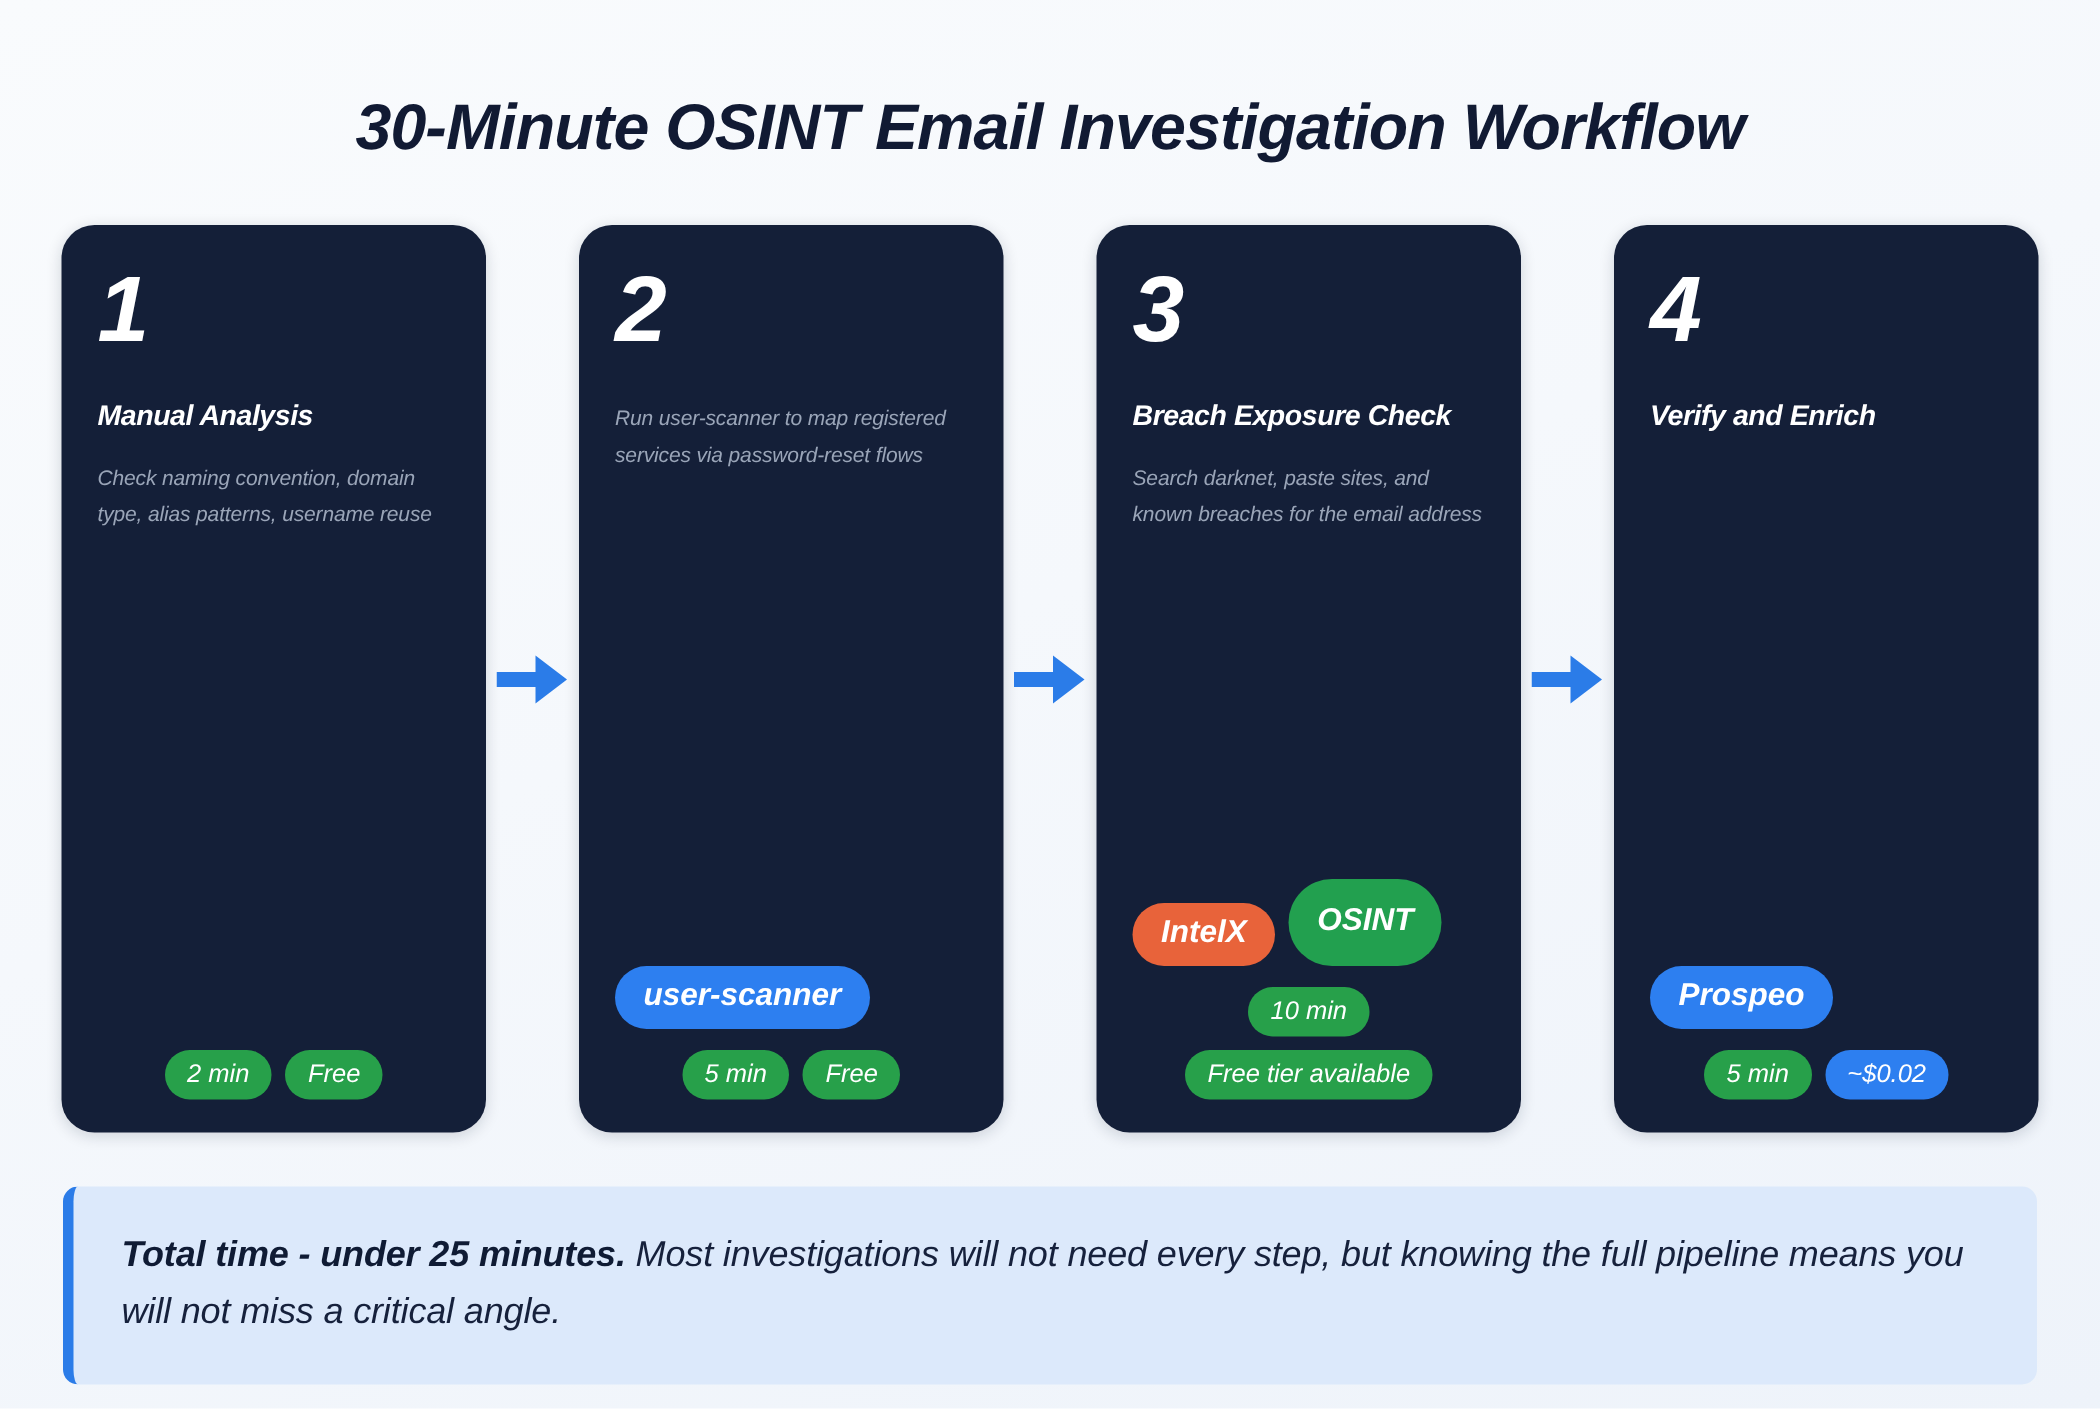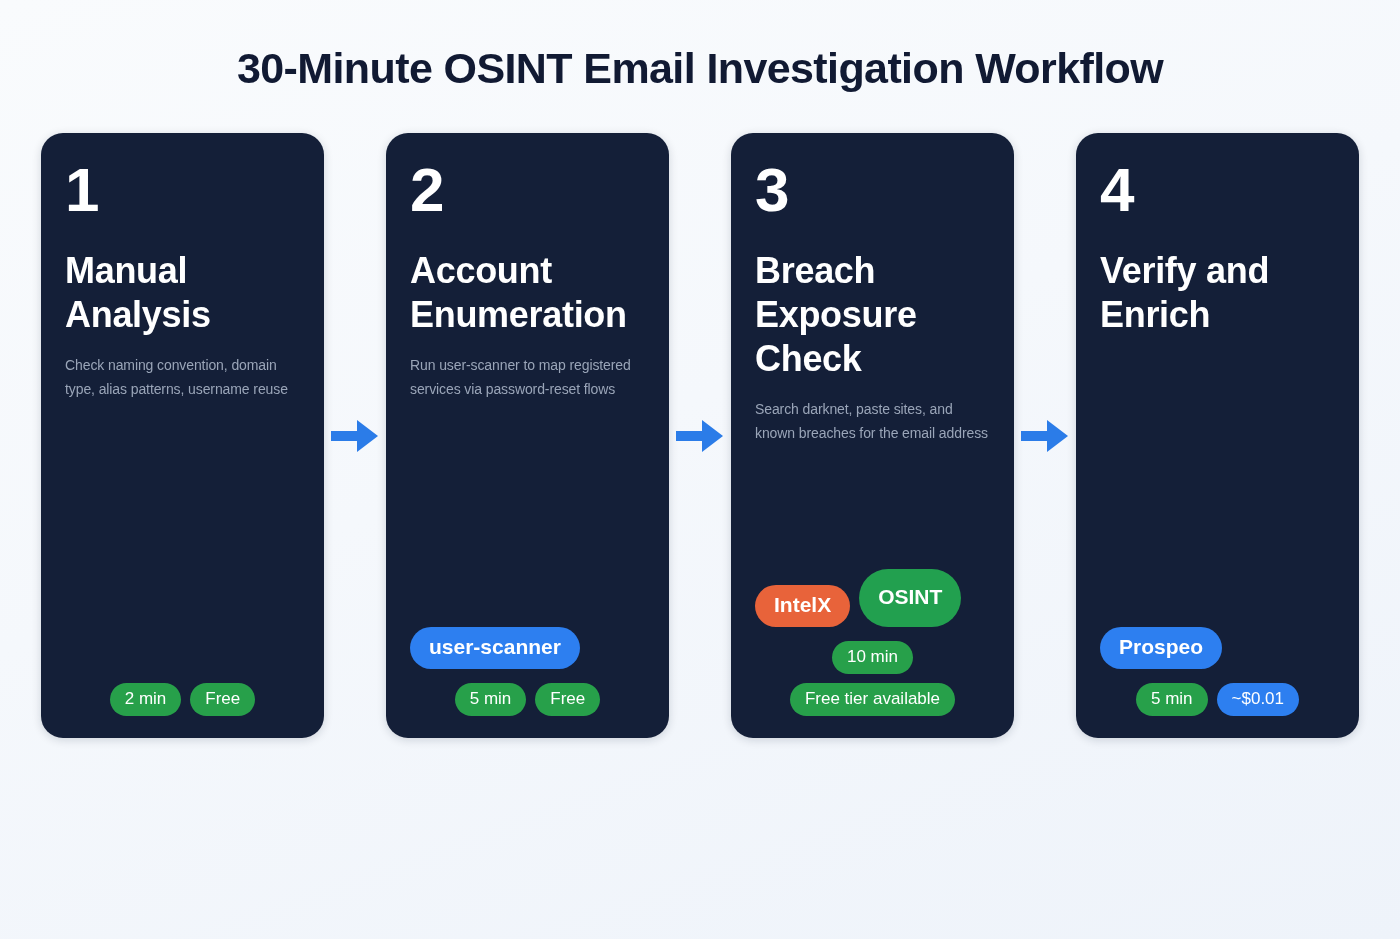--- a/index.html
+++ b/index.html
@@ -13,23 +13,24 @@
   body {
     font-family: "Liberation Sans", sans-serif;
     background: linear-gradient(160deg, #f9fbfd 0%, #f5f8fc 45%, #eef3fa 100%);
     color: #111827;
     -webkit-font-smoothing: antialiased;
   }
 
   .page {
     width: 1400px;
     height: 767px;
-    padding: 0 40px;
+    padding: 17px 40px;
     display: flex;
     flex-direction: column;
+    font-style: italic;
   }
 
   
   .title {
     text-align: center;
     font-size: 43px;
     font-weight: 700;
     letter-spacing: -0.6px;
     color: #111a33;
     margin-top: 44px;
@@ -61,21 +62,21 @@
   .card-number {
     font-size: 62px;
     font-weight: 700;
     line-height: 1;
     color: #ffffff;
     letter-spacing: -1px;
     margin-bottom: 28px;
   }
 
   .card-title {
-    font-size: 36px;
+    font-size: 19px;
     font-weight: 700;
     line-height: 1.22;
     color: #ffffff;
     letter-spacing: -0.3px;
     margin-bottom: 16px;
   }
 
   .card-desc {
     font-size: 14px;
     line-height: 1.72;
@@ -169,21 +170,20 @@
           <span class="pill pill-meta" style="background: rgb(39, 160, 74);">Free</span>
         </div>
       </div>
       <div class="arrow">
         <svg width="48" height="36" viewBox="0 0 48 36" aria-hidden="true">
           <path d="M0 13 H26 V2 L47 18 L26 34 V23 H0 Z" fill="#2b7ce8"></path>
         </svg>
       </div>
       <div class="card" style="background: rgb(20, 31, 56);">
         <div class="card-number">2</div>
-        <div class="card-title">Account Enumeration</div>
         <div class="card-desc">Run user-scanner to map registered services via password-reset flows</div>
         <div class="card-spacer"></div>
         <div class="tool-row">
           <span class="pill pill-tool" style="background: rgb(45, 127, 240);">user-scanner</span>
         </div>
         <div class="meta-row">
           <span class="pill pill-meta" style="background: rgb(39, 160, 74);">5 min</span>
           <span class="pill pill-meta" style="background: rgb(39, 160, 74);">Free</span>
         </div>
       </div>
@@ -213,19 +213,22 @@
       </div>
       <div class="card" style="background: rgb(20, 31, 56);">
         <div class="card-number">4</div>
         <div class="card-title">Verify and Enrich</div>
         <div class="card-spacer"></div>
         <div class="tool-row">
           <span class="pill pill-tool" style="background: rgb(45, 127, 240);">Prospeo</span>
         </div>
         <div class="meta-row">
           <span class="pill pill-meta" style="background: rgb(39, 160, 74);">5 min</span>
-          <span class="pill pill-meta" style="background: rgb(45, 127, 240);">~$0.01</span>
+          <span class="pill pill-meta" style="background: rgb(45, 127, 240);">~$0.02</span>
         </div>
       </div>
     </div>
 
+  <div class="footer-note">
+    <b>Total time - under 25 minutes.</b><span> Most investigations will not need every step, but knowing the full pipeline means you will not miss a critical angle.</span>
+  </div>
 
 </div>
 
 </body></html>

